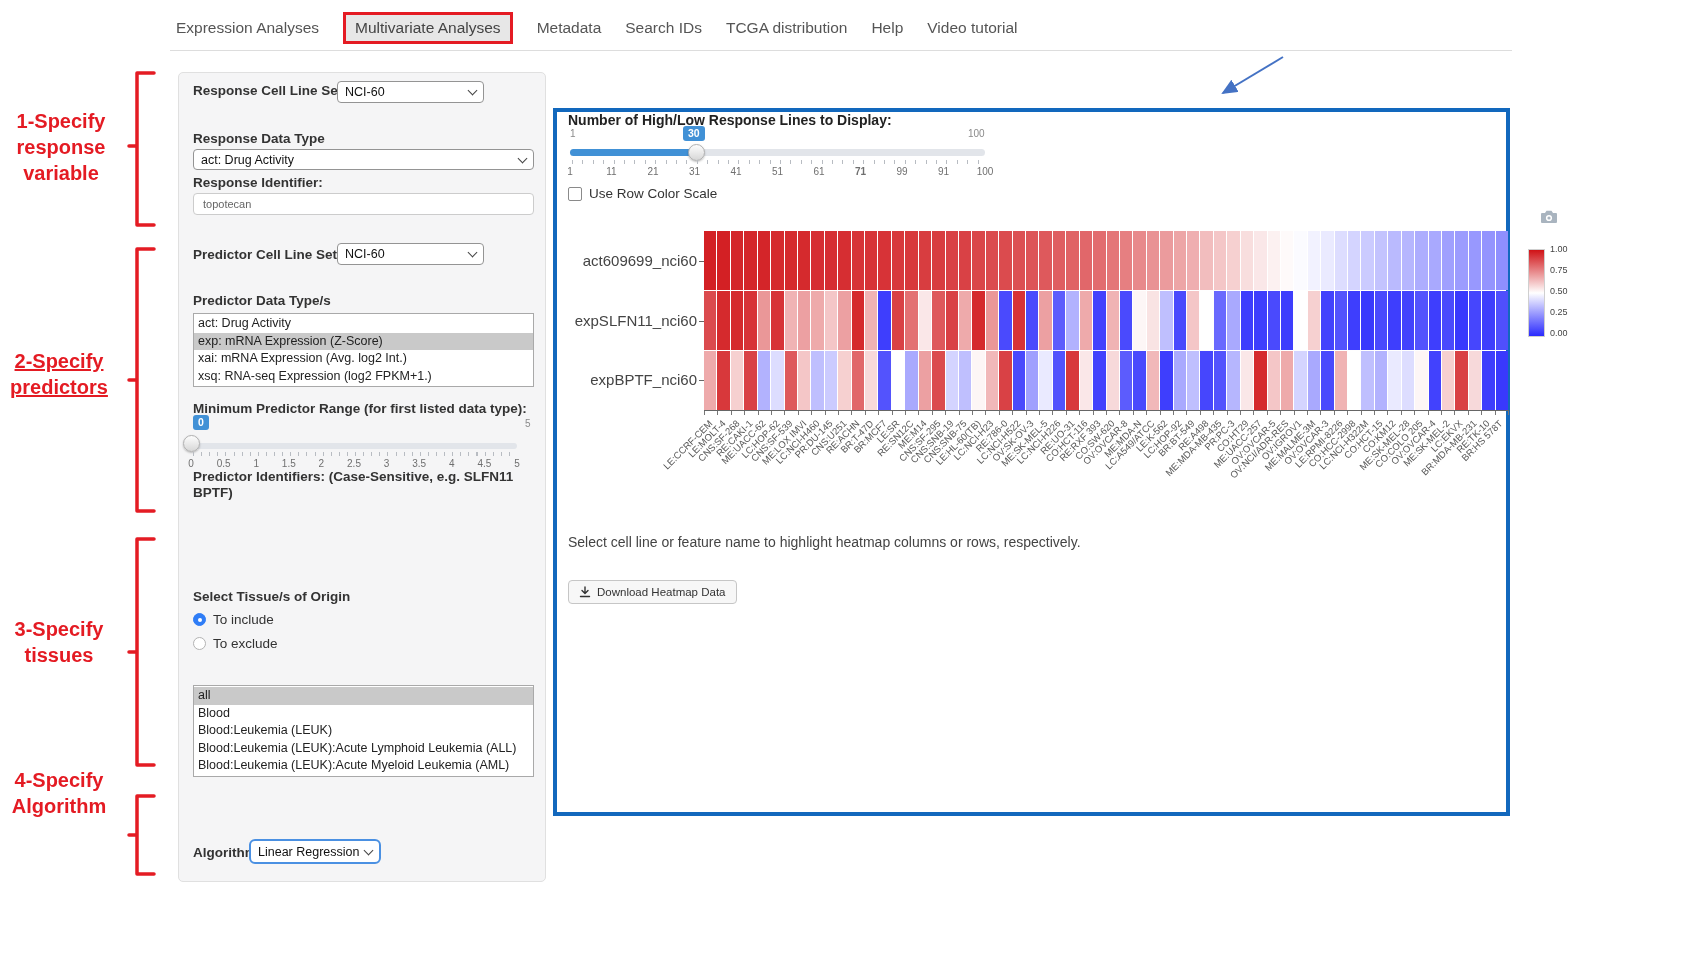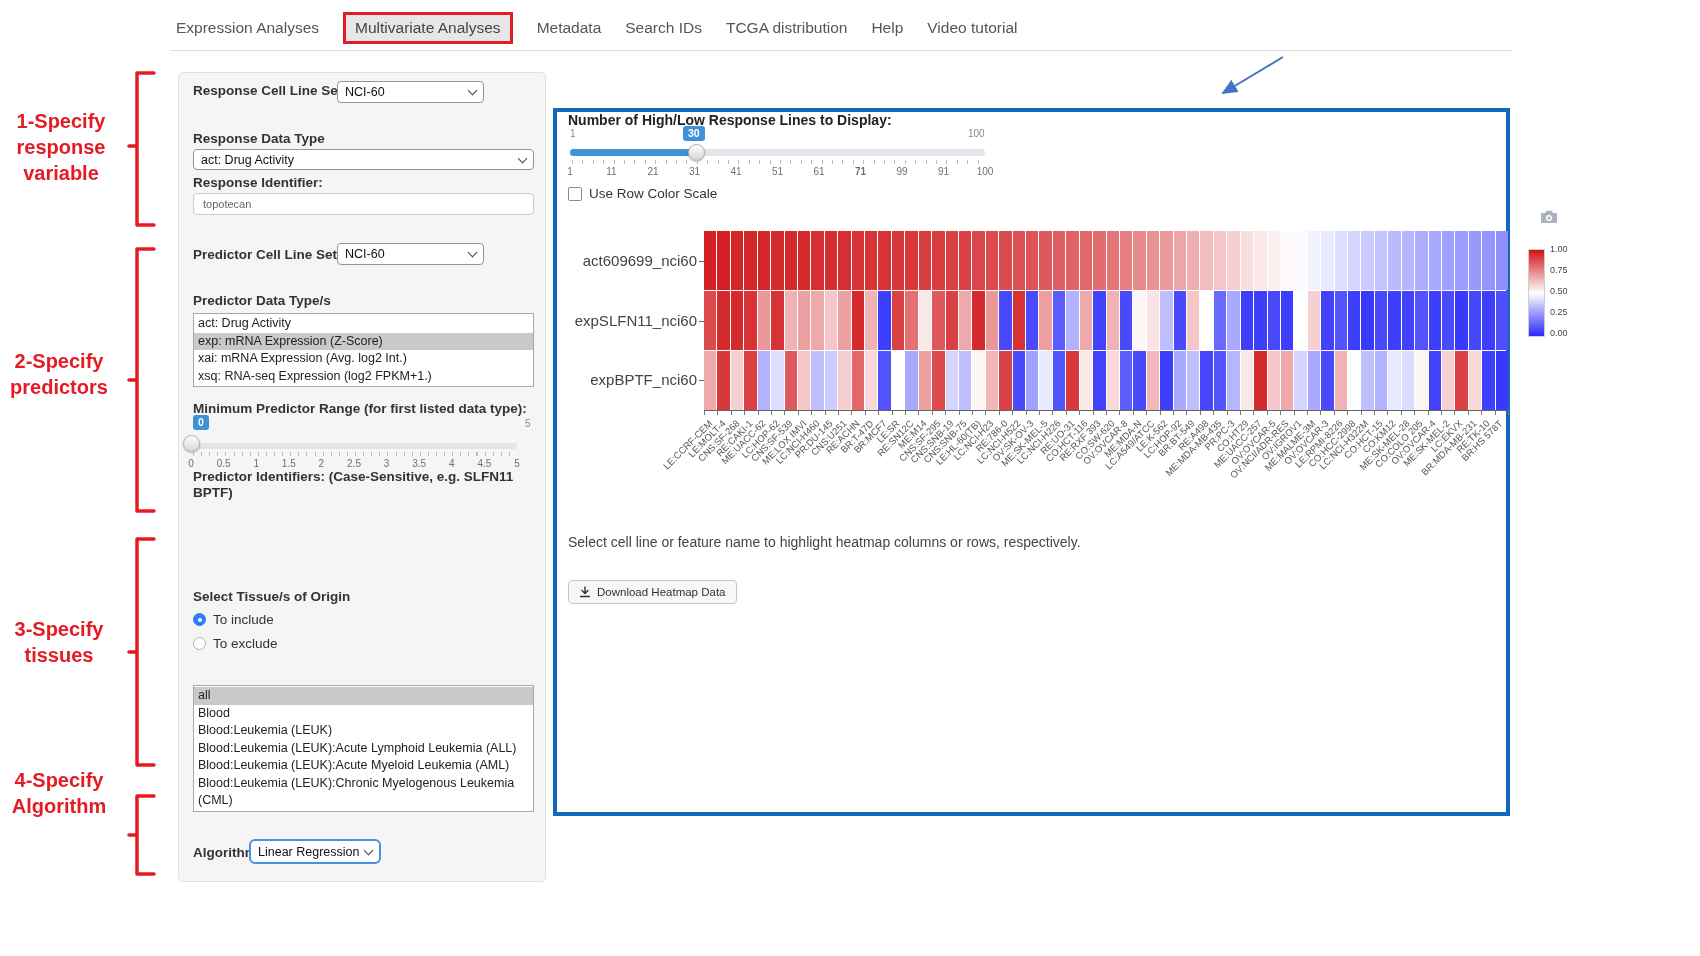--- a/index.html
+++ b/index.html
@@ -8,21 +8,21 @@
   
   #nav{position:absolute;left:176px;top:12px;display:flex;align-items:center;gap:24px;}
   .nav-item{font-size:15.5px;color:#555;white-space:nowrap;cursor:default;}
   .nav-boxed{border:3.5px solid #e41b23;background:#e7e7e7;padding:4px 9px;color:#444;}
   #nav-divider{position:absolute;left:170px;top:50px;width:1342px;height:1px;background:#ddd;}
 
   
   .bracket{position:absolute;left:126px;}
   .ann-step{position:absolute;color:#e41b23;font-weight:bold;font-size:20px;line-height:26px;text-align:center;width:118px;}
   #ann-step-0{left:2px;top:108px;}
-  #ann-step-1{left:0px;top:348px;}
+  #ann-step-1{left:0px;top:348px;text-decoration:underline;}
   #ann-step-2{left:0px;top:616px;}
   #ann-step-3{left:0px;top:767px;}
   #ann-heading{position:absolute;left:1044px;top:24px;font-size:24px;font-weight:bold;color:#1464ae;white-space:nowrap;}
   #ann-arrow{position:absolute;left:1205px;top:52px;}
   #blue-box{position:absolute;left:553px;top:108px;width:957px;height:708px;border:4px solid #1268bd;box-sizing:border-box;}
 
   
   #form-panel{position:absolute;left:178px;top:72px;width:368px;height:810px;background:#f5f5f6;border:1px solid #e0e0e0;border-radius:5px;box-sizing:border-box;}
   .flabel{position:absolute;font-size:13.5px;font-weight:bold;color:#333;line-height:16px;}
   .inputbox{position:absolute;background:#fff;border:1px solid #ccc;border-radius:4px;font-size:11px;color:#666;display:flex;align-items:center;padding:0 9px;box-sizing:border-box;}
@@ -221,21 +221,20 @@
     <div class="radio-row" id="radio-exclude-row">
       <span class="radio" id="radio-exclude"></span>
       <span class="radio-label">To exclude</span>
     </div>
     <div class="listbox" id="list-tissue">
         <div class="opt opt-selected">all</div>
         <div class="opt">Blood</div>
         <div class="opt">Blood:Leukemia (LEUK)</div>
         <div class="opt">Blood:Leukemia (LEUK):Acute Lymphoid Leukemia (ALL)</div>
         <div class="opt">Blood:Leukemia (LEUK):Acute Myeloid Leukemia (AML)</div>
-        <div class="opt">Blood:Leukemia (LEUK):Chronic Myelogenous Leukemia (CML)</div>
       </div>
 
     <div class="flabel" id="lbl-algorithm">Algorithm</div>
     <div class="sel sel-blue" id="sel-algorithm">
       <span>Linear Regression</span>
       <span class="chev"></span>
     </div>
   </div>
 
 

